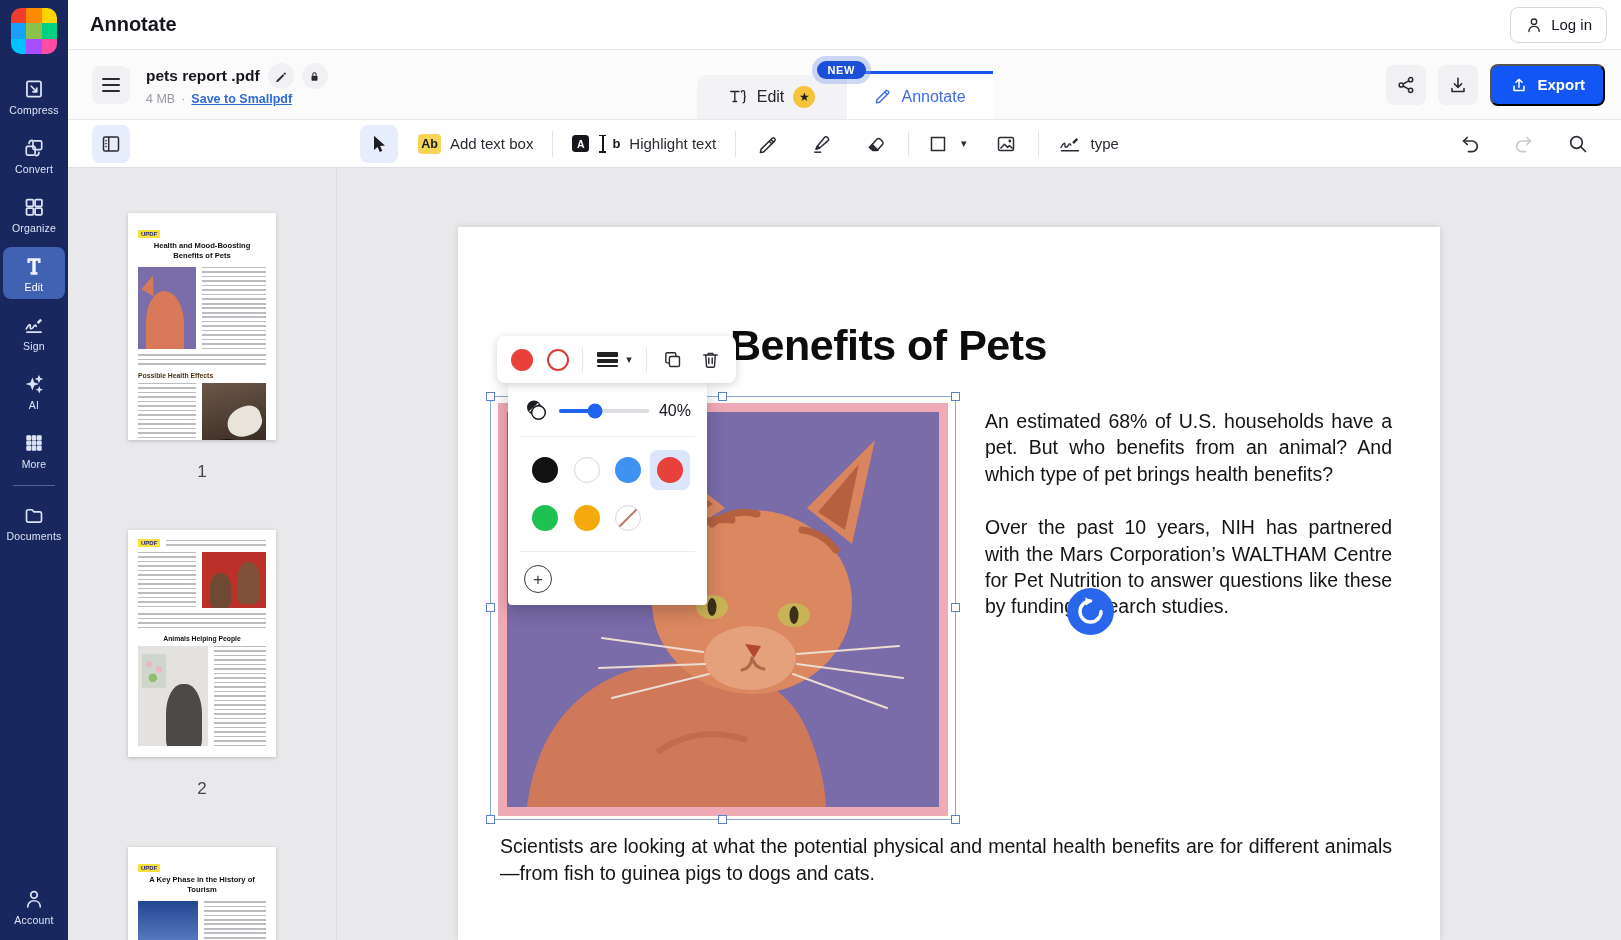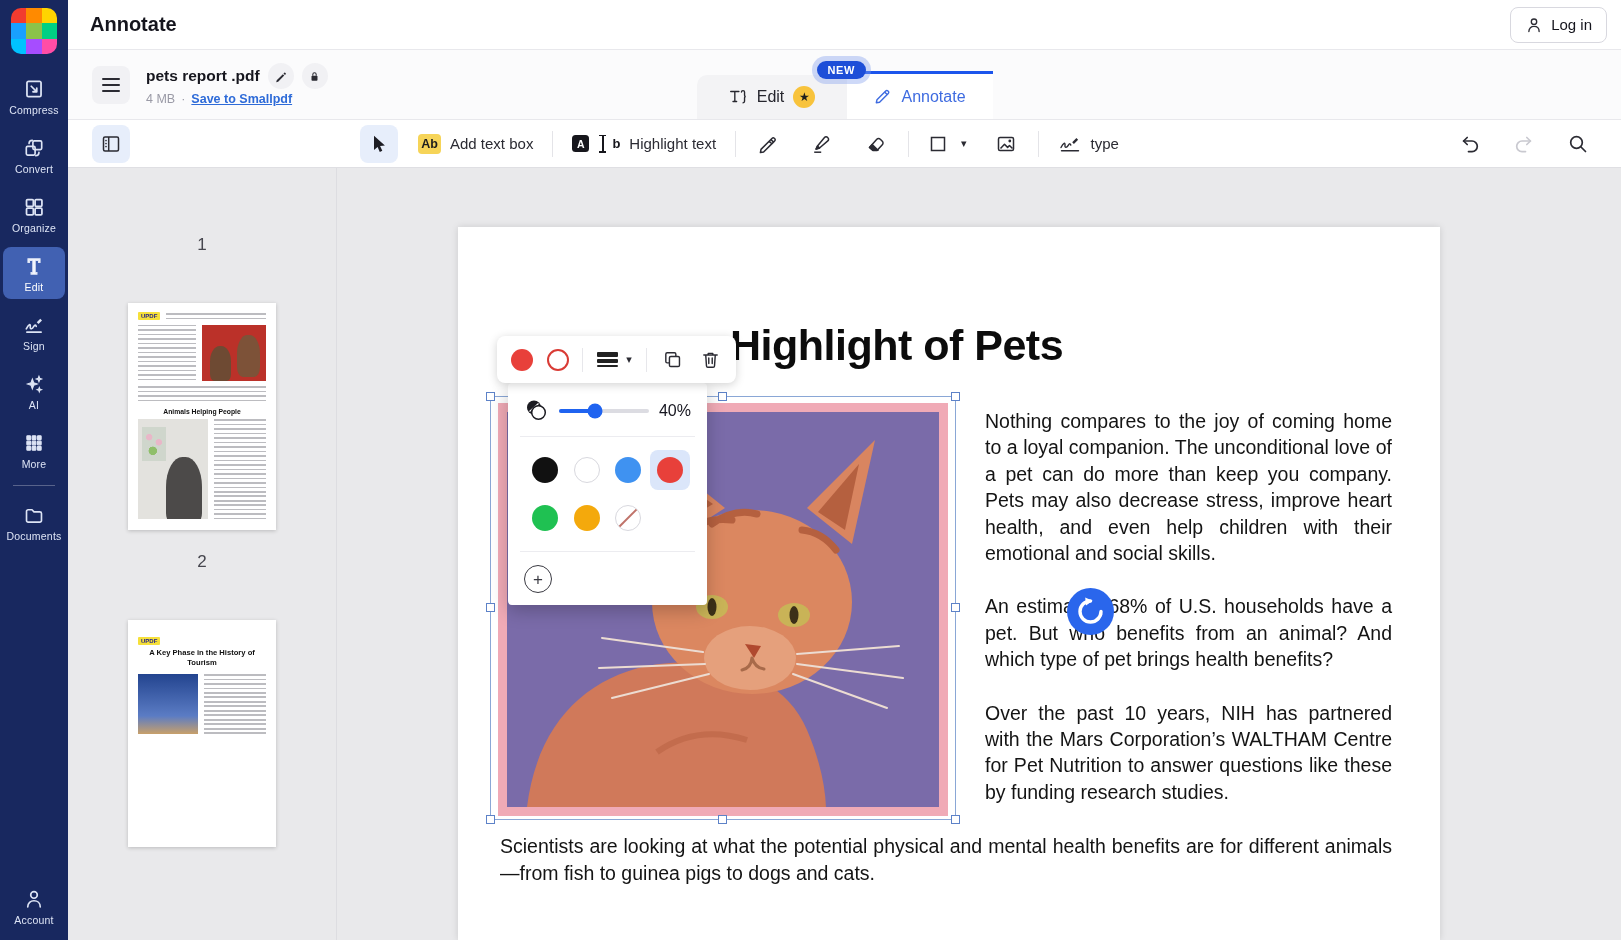--- a/index.html
+++ b/index.html
@@ -361,20 +361,43 @@
         <div class="tab-annotate">
           <span class="new-badge">NEW</span>
           <svg viewBox="0 0 20 20" fill="none" stroke="#3e6be0" stroke-width="1.5" stroke-linejoin="round">
             <path d="M3.5 16.5 l.7-3.2 L13.4 4.1 a1.6 1.6 0 0 1 2.3 0 l.4.4 a1.6 1.6 0 0 1 0 2.3 L6.9 16 Z"></path>
             <path d="M12.2 5.3 l2.7 2.7"></path>
           </svg>
           <span>Annotate</span>
         </div>
       </div>
 
+      <div class="subbar-actions">
+        <div class="icon-btn">
+          <svg viewBox="0 0 20 20" fill="none" stroke="currentColor" stroke-width="1.5">
+            <circle cx="5.2" cy="10" r="2.1"></circle>
+              <circle cx="14.6" cy="4.7" r="2.1"></circle>
+              <circle cx="14.6" cy="15.3" r="2.1"></circle>
+            <path d="M7.1 9 l5.6-3.2 M7.1 11 l5.6 3.2"></path>
+          </svg>
+        </div>
+        <div class="icon-btn">
+          <svg viewBox="0 0 20 20" fill="none" stroke="currentColor" stroke-width="1.6" stroke-linecap="round" stroke-linejoin="round">
+            <path d="M10 3.2 V12 M6.4 8.8 L10 12.4 L13.6 8.8"></path>
+            <path d="M4 13.5 v3 h12 v-3"></path>
+          </svg>
+        </div>
+        <button class="export-btn">
+          <svg viewBox="0 0 20 20" fill="none" stroke="#fff" stroke-width="1.7" stroke-linecap="round" stroke-linejoin="round">
+            <path d="M10 12.5 V3.8 M6.6 7 L10 3.6 L13.4 7"></path>
+            <path d="M4.5 11.5 v4.5 h11 v-4.5"></path>
+          </svg>
+          <span>Export</span>
+        </button>
+      </div>
     </div>
 
     <div class="anno-toolbar">
       <div class="tool-btn selected">
         <svg viewBox="0 0 22 22" fill="none" stroke="#2b2b33" stroke-width="1.5">
           <rect x="3.5" y="4" width="15" height="14" rx="1.5"></rect>
           <path d="M8.7 4 v14"></path>
           <circle cx="6" cy="7.5" r=".85" fill="#2b2b33" stroke="none"></circle>
           <circle cx="6" cy="10.5" r=".85" fill="#2b2b33" stroke="none"></circle>
           <circle cx="6" cy="13.5" r=".85" fill="#2b2b33" stroke="none"></circle>
@@ -484,20 +507,36 @@
             <path d="M14 14 l4.5 4.5"></path>
           </svg>
         </div>
       </div>
     </div>
 
     <div class="workspace">
 
       <div class="thumbs">
 
+        <div class="thumb-card">
+          <div class="t-pad">
+            <span class="t-logo">UPDF</span>
+            <div class="t-title">Health and Mood-Boosting Benefits of Pets</div>
+            <div class="t-cols" style="height:82px">
+              <div class="t-img cat-mini"></div>
+              <div class="stripes"></div>
+            </div>
+            <div class="stripes" style="height:13px;margin-top:5px"></div>
+            <div class="t-heading">Possible Health Effects</div>
+            <div class="t-cols" style="height:86px">
+              <div class="stripes"></div>
+              <div class="t-img dog-mini"></div>
+            </div>
+          </div>
+        </div>
         <div class="page-num">1</div>
 
         <div class="thumb-card">
           <div class="t-pad">
             <div class="t-cols" style="height:8px;align-items:center">
               <span class="t-logo">UPDF</span>
               <div class="stripes" style="height:6px"></div>
             </div>
             <div class="t-cols" style="height:56px;margin-top:5px">
               <div class="stripes"></div>
@@ -521,21 +560,21 @@
               <div class="t-img blue-mini"></div>
               <div class="stripes"></div>
             </div>
           </div>
         </div>
       </div>
 
       <div class="canvas">
 
         <div class="page">
-          <div class="doc-title">Highlight of Pets</div>
+          <div class="doc-title">Benefits of Pets</div>
 
           <div class="fig">
             <svg viewBox="0 0 432 395" preserveAspectRatio="none">
               <rect width="432" height="395" fill="#7a6ba9"></rect>
               <path d="M20 395 C30 315 75 268 140 254 C215 240 278 266 300 318 C312 346 318 372 319 395 Z" fill="#d0795a"></path>
               <path d="M168 128 L136 30 L218 96 Z" fill="#d98560"></path>
               <path d="M152 55 L206 92 L173 112 Z" fill="#b5603f"></path>
               <path d="M300 96 L368 28 L345 132 Z" fill="#d98560"></path>
               <path d="M352 52 L311 100 L338 118 Z" fill="#b5603f"></path>
               <ellipse cx="245" cy="190" rx="100" ry="92" fill="#db8760"></ellipse>
@@ -557,21 +596,20 @@
             <span class="handle h-n"></span>
             <span class="handle h-ne"></span>
             <span class="handle h-w"></span>
             <span class="handle h-e"></span>
             <span class="handle h-sw"></span>
             <span class="handle h-s"></span>
             <span class="handle h-se"></span>
           </div>
 
           <div class="text-col">
-            <p>Nothing compares to the joy of coming home to a loyal companion. The unconditional love of a pet can do more than keep you company. Pets may also decrease stress, improve heart health, and even help children with their emotional and social skills.</p>
             <p>An estimated 68% of U.S. households have a pet. But who benefits from an animal? And which type of pet brings health benefits?</p>
             <p>Over the past 10 years, NIH has partnered with the Mars Corporation’s WALTHAM Centre for Pet Nutrition to answer questions like these by funding research studies.</p>
           </div>
 
           <div class="bottom-text">Scientists are looking at what the potential physical and mental health benefits are for different animals—from fish to guinea pigs to dogs and cats.</div>
         </div>
 
         <svg class="spinner" viewBox="0 0 47 47">
           <circle cx="23.5" cy="23.5" r="23.5" fill="#2a66ec"></circle>
           <path d="M23.5 13 a10.5 10.5 0 1 0 10.5 10.5" fill="none" stroke="#fff" stroke-width="3.4" stroke-linecap="round"></path>

